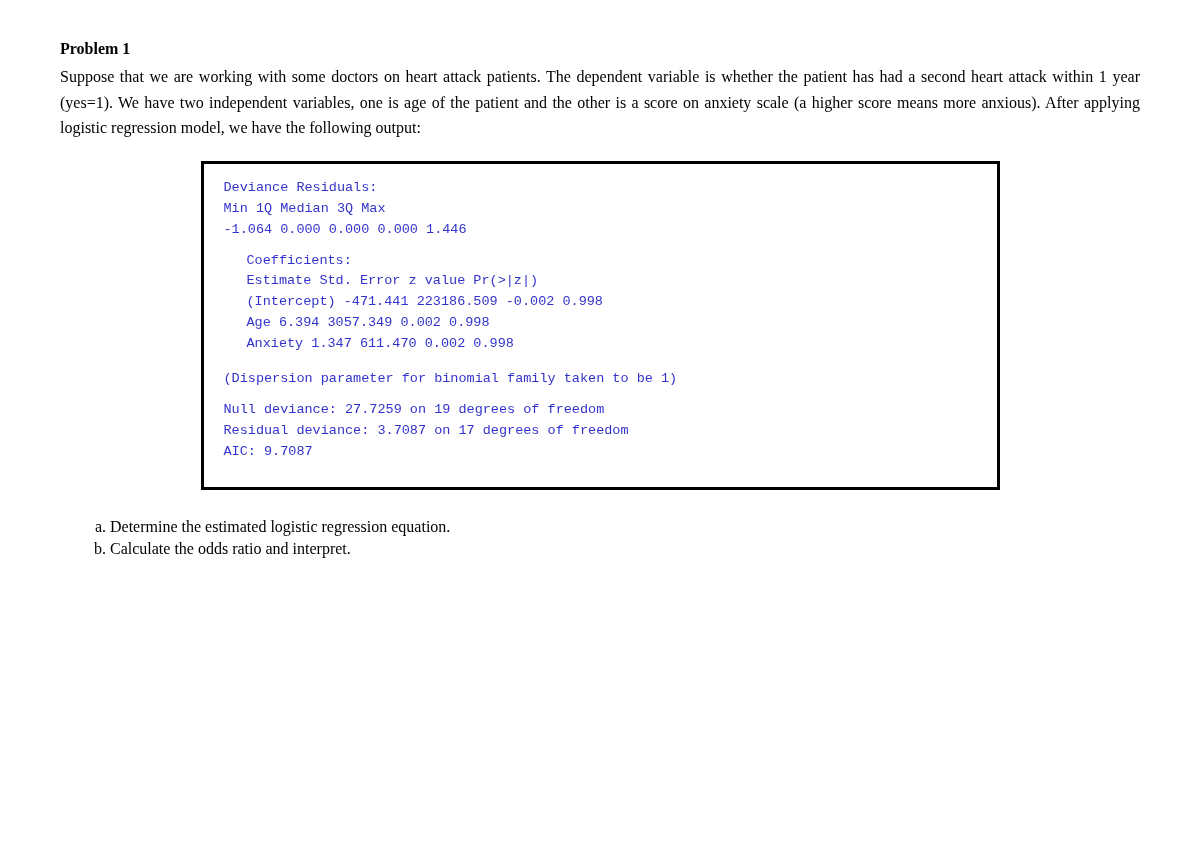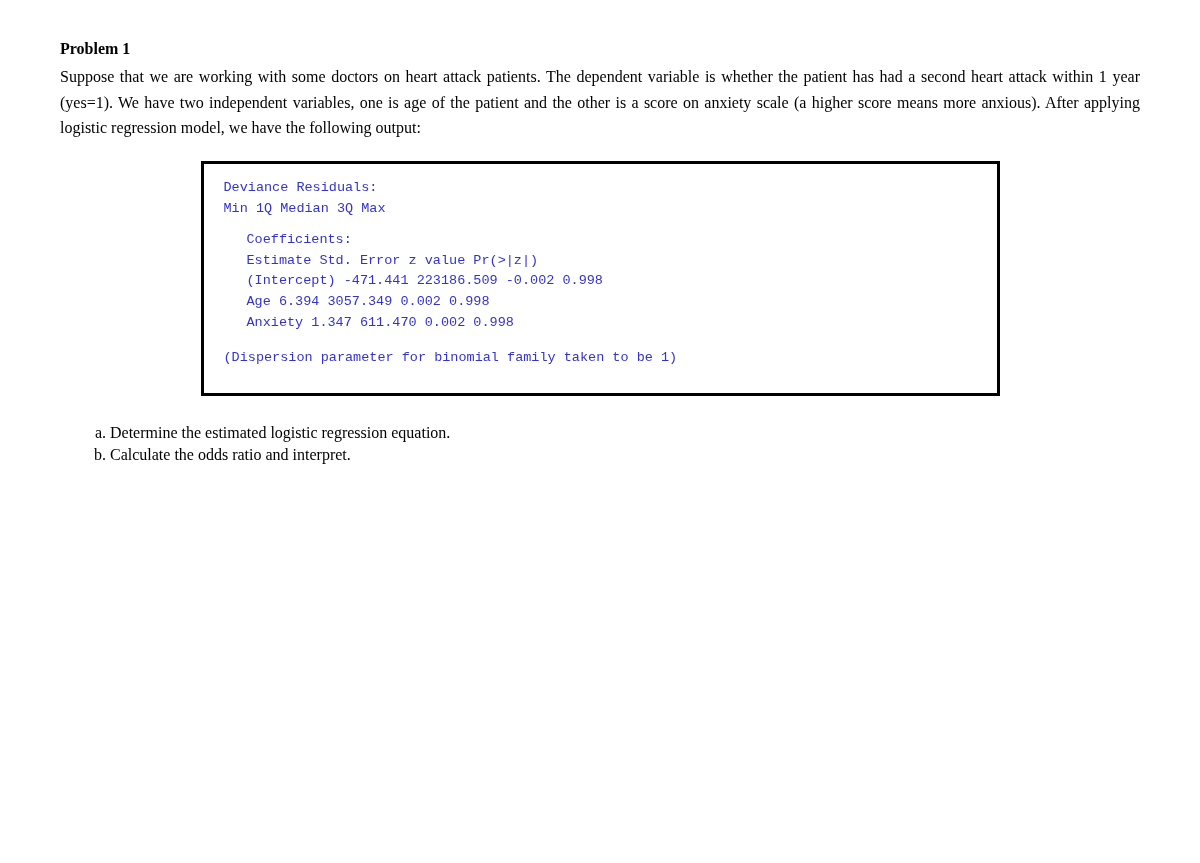--- a/index.html
+++ b/index.html
@@ -72,34 +72,40 @@
 <body>
 
 <p class="problem-title">Problem 1</p>
 <p class="problem-text">Suppose that we are working with some doctors on heart attack patients. The dependent variable is whether the patient has had a second heart attack within 1 year (yes=1). We have two independent variables, one is age of the patient and the other is a score on anxiety scale (a higher score means more anxious). After applying logistic regression model, we have the following output:</p>
 
 <div class="output-container">
   <div class="r-output-box">
     <div class="section">
       <div>Deviance Residuals:</div>
       <div>    Min        1Q   Median      3Q      Max</div>
+      <div> -1.064     0.000    0.000   0.000    1.446</div>
     </div>
 
     <div class="section-gap">
       <div>Coefficients:</div>
       <div>             Estimate Std. Error  z value Pr(&gt;|z|)</div>
       <div>(Intercept)  -471.441  223186.509   -0.002    0.998</div>
       <div>Age             6.394    3057.349    0.002    0.998</div>
       <div>Anxiety         1.347     611.470    0.002    0.998</div>
     </div>
 
     <div class="section">
       <div>(Dispersion parameter for binomial family taken to be 1)</div>
     </div>
 
+    <div class="section">
+      <div>    Null deviance: 27.7259  on 19  degrees of freedom</div>
+      <div>Residual deviance:  3.7087  on 17  degrees of freedom</div>
+      <div>AIC: 9.7087</div>
+    </div>
 
   </div>
 </div>
 
 <div class="questions-wrapper">
   <ol class="alpha-list">
     <li>Determine the estimated logistic regression equation.</li>
     <li>Calculate the odds ratio and interpret.</li>
   </ol>
 </div>

